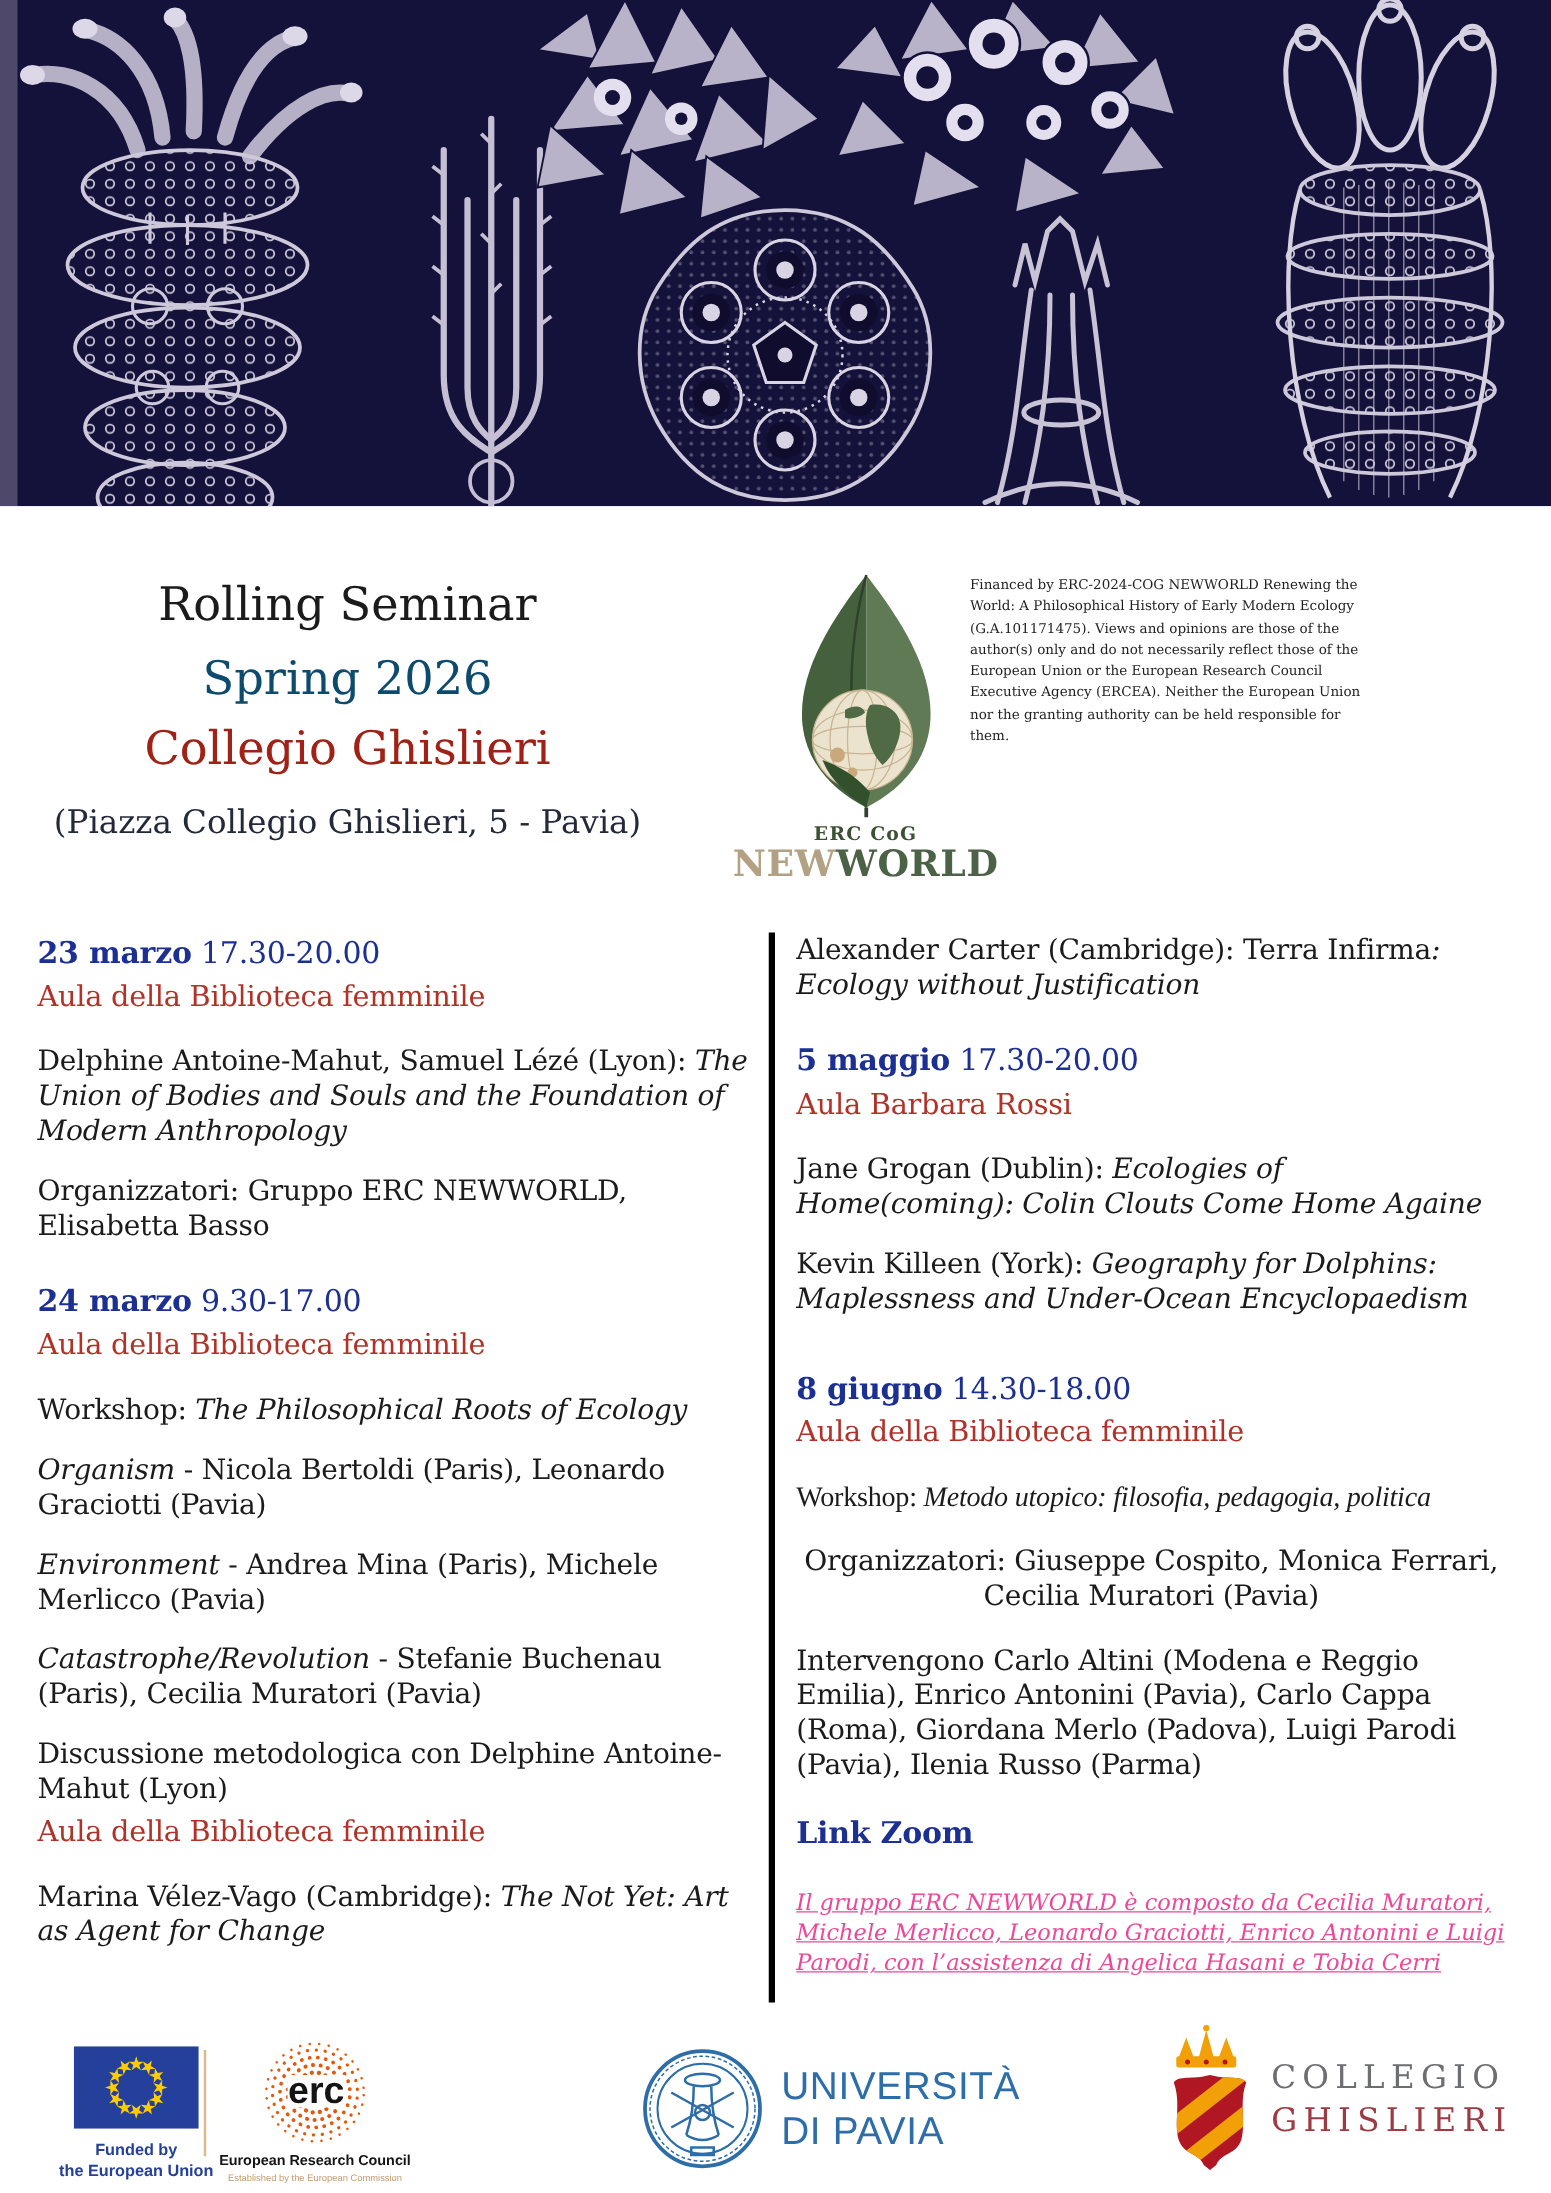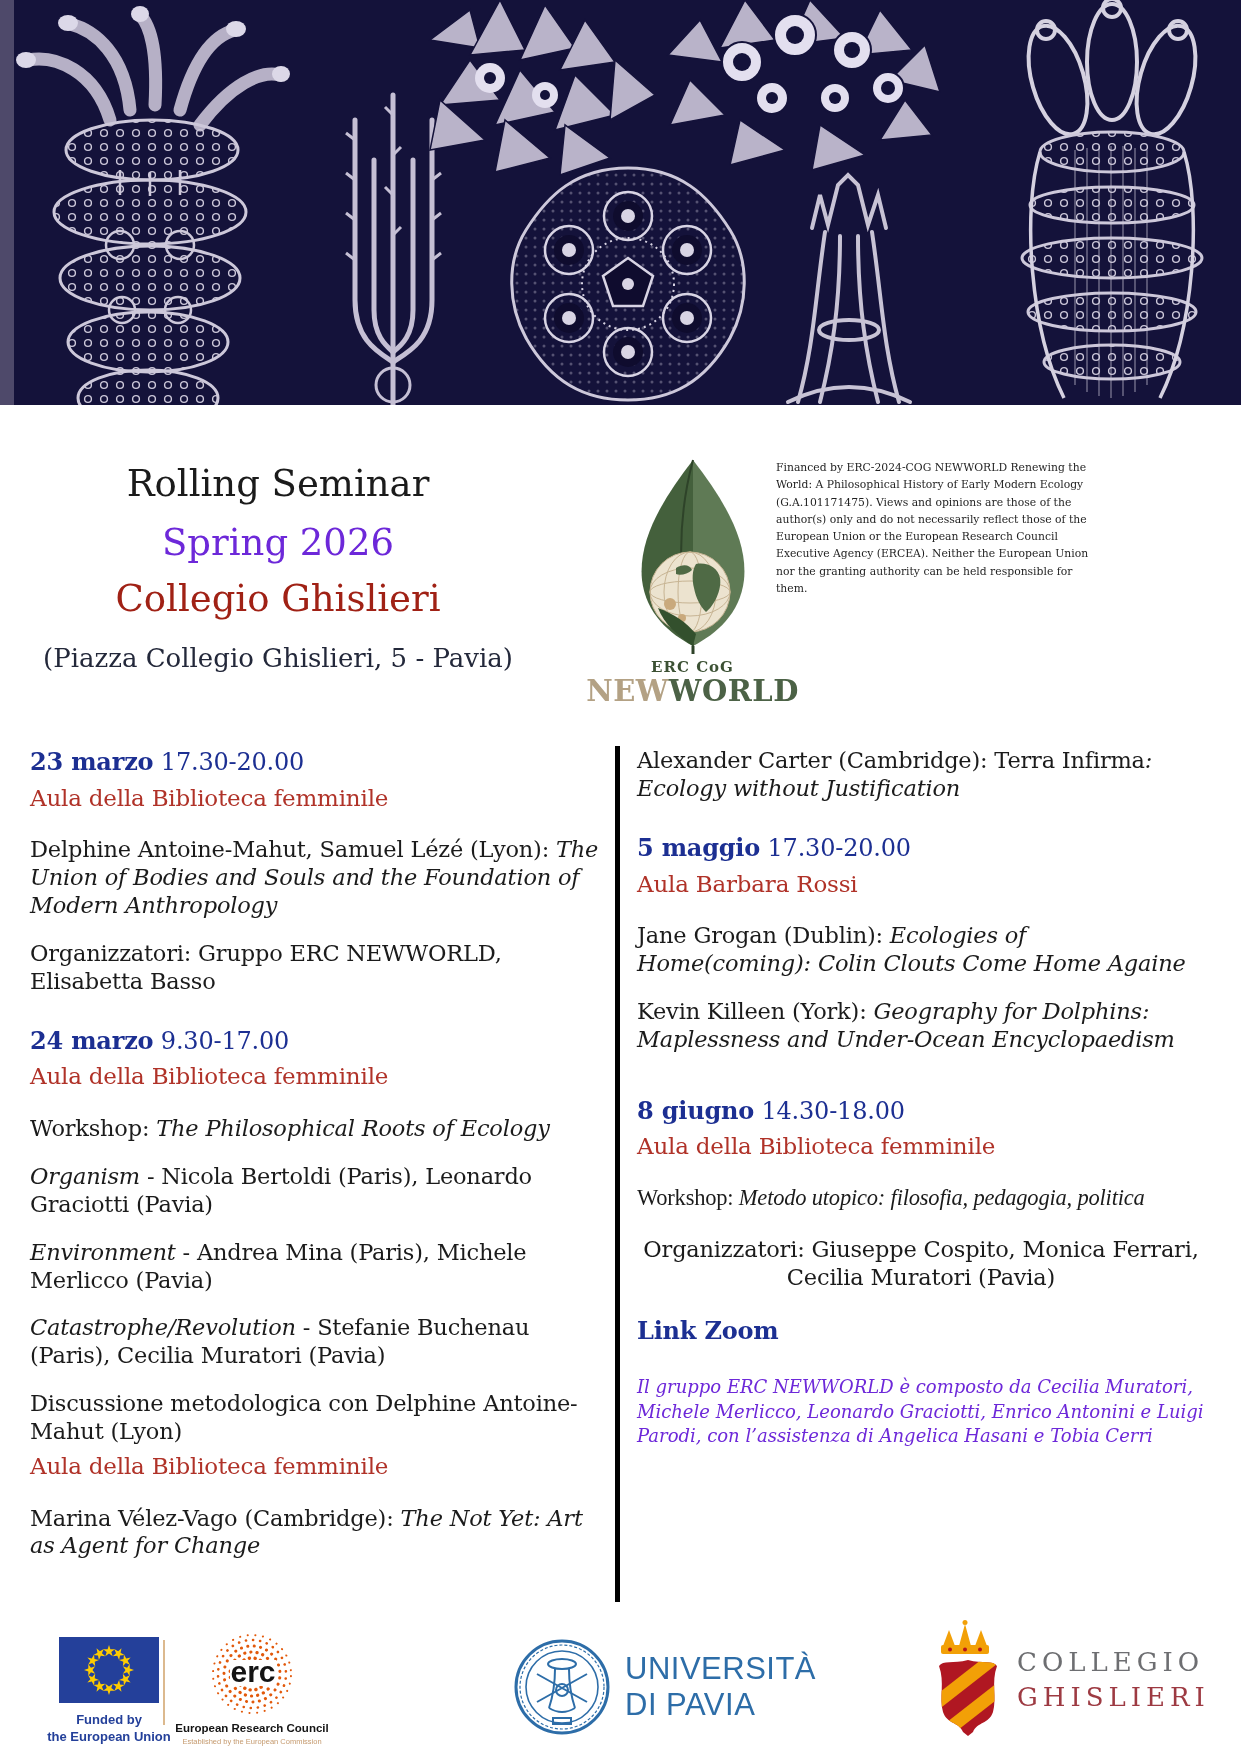--- a/index.html
+++ b/index.html
@@ -5,21 +5,21 @@
   html,body{margin:0;padding:0;background:#ffffff;}
   .page{position:relative;width:1241px;height:1754px;background:#ffffff;overflow:hidden;
         font-family:"DejaVu Serif",serif;color:#1b1b1b;}
   
   .header{position:absolute;top:0;left:0;width:1241px;height:405px;}
   
   .title-block{position:absolute;top:448px;left:0;width:556px;text-align:center;}
   .t1{font-size:46px;font-weight:bold;letter-spacing:1px;line-height:1.1;}
   .t1 .blue{color:#2742b4}.t1 .dark{color:#141414}
   .t2{font-size:37px;color:#1b1b1b;margin-top:16px;line-height:1.1;}
-  .t3{font-size:37px;color:#6d28d9;margin-top:18px;line-height:1.1;}
+  .t3{font-size:37px;color:#0c4a6e;margin-top:18px;line-height:1.1;}
   .t4{font-size:37px;color:#a02115;margin-top:16px;line-height:1.1;}
   .addr{font-size:26px;color:#23283a;margin-top:24px;line-height:1.1;}
   
   .logo-block{position:absolute;top:456px;left:585px;width:215px;text-align:center;}
   .logo-block .erc-cog{font-size:15px;font-weight:bold;color:#3c5134;letter-spacing:1px;margin-top:0px;}
   .logo-block .nw{font-size:29px;font-weight:bold;letter-spacing:.5px;margin-top:-2px;}
   .nw .nw-new{color:#b3a184}.nw .nw-world{color:#4c6246}
   
   .disclaimer{position:absolute;top:459px;left:776px;width:314px;font-size:10.8px;
               line-height:1.6;color:#1f1f1f;}
@@ -27,21 +27,21 @@
   .divider{position:absolute;left:615px;top:746px;width:5px;height:856px;background:#000;}
   .col{position:absolute;top:747px;font-size:22.5px;line-height:1.24;letter-spacing:-0.2px;}
   #col-left{left:30px;width:578px;}
   #col-right{left:637px;width:568px;}
   .blk{margin:0;}
   .datetime{font-size:24px;color:#1c2f92;}
   .datetime .d{font-weight:bold;}
   .venue{font-size:23px;color:#b03228;}
   .para{color:#1b1b1b;}
   .link{font-size:24px;color:#1c2f92;font-weight:bold;cursor:pointer;}
-  .note{font-size:18px;line-height:1.35;color:#6d28d9;font-style:italic;letter-spacing:0;}
+  .note{font-size:18px;line-height:1.35;color:#ec4899;font-style:italic;letter-spacing:0;text-decoration:underline;}
   
   .footer-eu{position:absolute;left:44px;top:1637px;width:130px;text-align:center;}
   .footer-eu .cap{font-family:"Liberation Sans",sans-serif;font-weight:bold;font-size:13px;
                   color:#24409a;line-height:1.3;margin-top:5px;}
   .fsep{position:absolute;left:163px;top:1640px;width:2px;height:85px;background:#dcb98e;}
   .footer-erc{position:absolute;left:172px;top:1632px;width:160px;text-align:center;
               font-family:"Liberation Sans",sans-serif;}
   .footer-erc .nm{font-size:11.5px;font-weight:bold;color:#141414;margin-top:2px;}
   .footer-erc .cp{font-size:7.5px;color:#c59a6e;margin-top:3px;}
   .footer-unipv{position:absolute;left:513px;top:1638px;display:flex;align-items:center;gap:14px;}
@@ -287,20 +287,21 @@
   <div class="col" id="col-right">
       <div class="blk para"><span>Alexander Carter (Cambridge): Terra Infirma</span><i>: Ecology without Justification</i></div>
       <div class="blk datetime" style="margin-top: 30px;"><span class="d">5 maggio</span> <span class="tm">17.30-20.00</span></div>
       <div class="blk venue" style="margin-top: 6px;">Aula Barbara Rossi</div>
       <div class="blk para" style="margin-top: 24px;"><span>Jane Grogan (Dublin): </span><i>Ecologies of Home(coming): Colin Clouts Come Home Againe</i></div>
       <div class="blk para" style="margin-top: 20px;"><span>Kevin Killeen (York): </span><i>Geography for Dolphins: Maplessness and Under-Ocean Encyclopaedism</i></div>
       <div class="blk datetime" style="margin-top: 42px;"><span class="d">8 giugno</span> <span class="tm">14.30-18.00</span></div>
       <div class="blk venue" style="margin-top: 6px;">Aula della Biblioteca femminile</div>
       <div class="blk para" style="margin-top: 23px; font-family: Liberation Serif, serif;"><span>Workshop: </span><i>Metodo utopico: filosofia, pedagogia, politica</i></div>
       <div class="blk para" style="margin-top: 24px; text-align: center;"><span>Organizzatori: Giuseppe Cospito, Monica Ferrari, Cecilia Muratori (Pavia)</span></div>
+      <div class="blk para" style="margin-top: 24px;"><span>Intervengono Carlo Altini (Modena e Reggio Emilia), Enrico Antonini (Pavia), Carlo Cappa (Roma), Giordana Merlo (Padova), Luigi Parodi (Pavia), Ilenia Russo (Parma)</span></div>
       <div class="blk link" style="margin-top: 24px;">Link Zoom</div>
       <div class="blk note" style="margin-top: 30px;"><i>Il gruppo ERC NEWWORLD è composto da Cecilia Muratori, Michele Merlicco, Leonardo Graciotti, Enrico Antonini e Luigi Parodi, con l’assistenza di Angelica Hasani e Tobia Cerri</i></div>
     </div>
 
   <div class="footer-eu">
     <svg width="100" height="66" viewBox="0 0 100 66">
       <rect width="100" height="66" fill="#24409a"></rect>
       <g fill="#ffcc00">
         <g id="star">
             <path d="M50,8 l1.4,4.3 h4.5 l-3.6,2.6 l1.4,4.3 l-3.7,-2.7 l-3.7,2.7 l1.4,-4.3 l-3.6,-2.6 h4.5 Z"></path>

